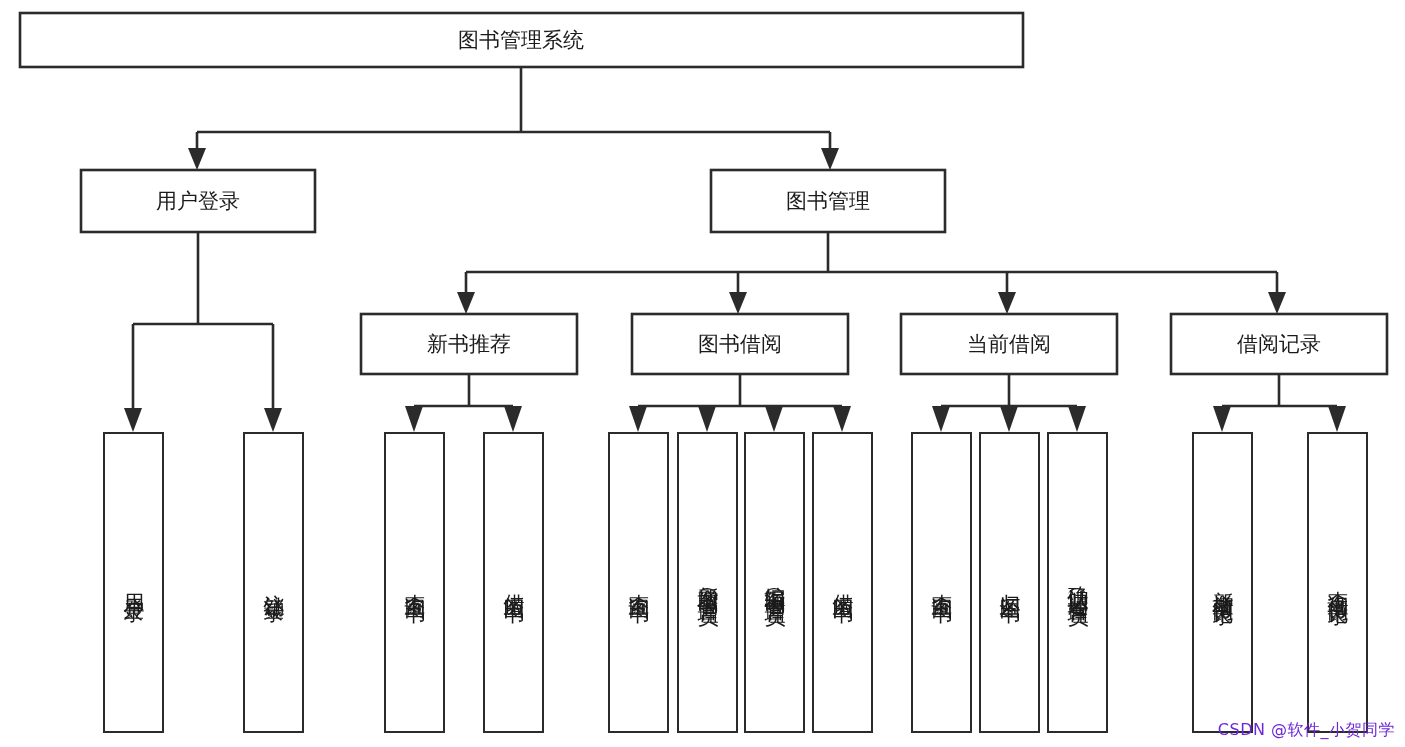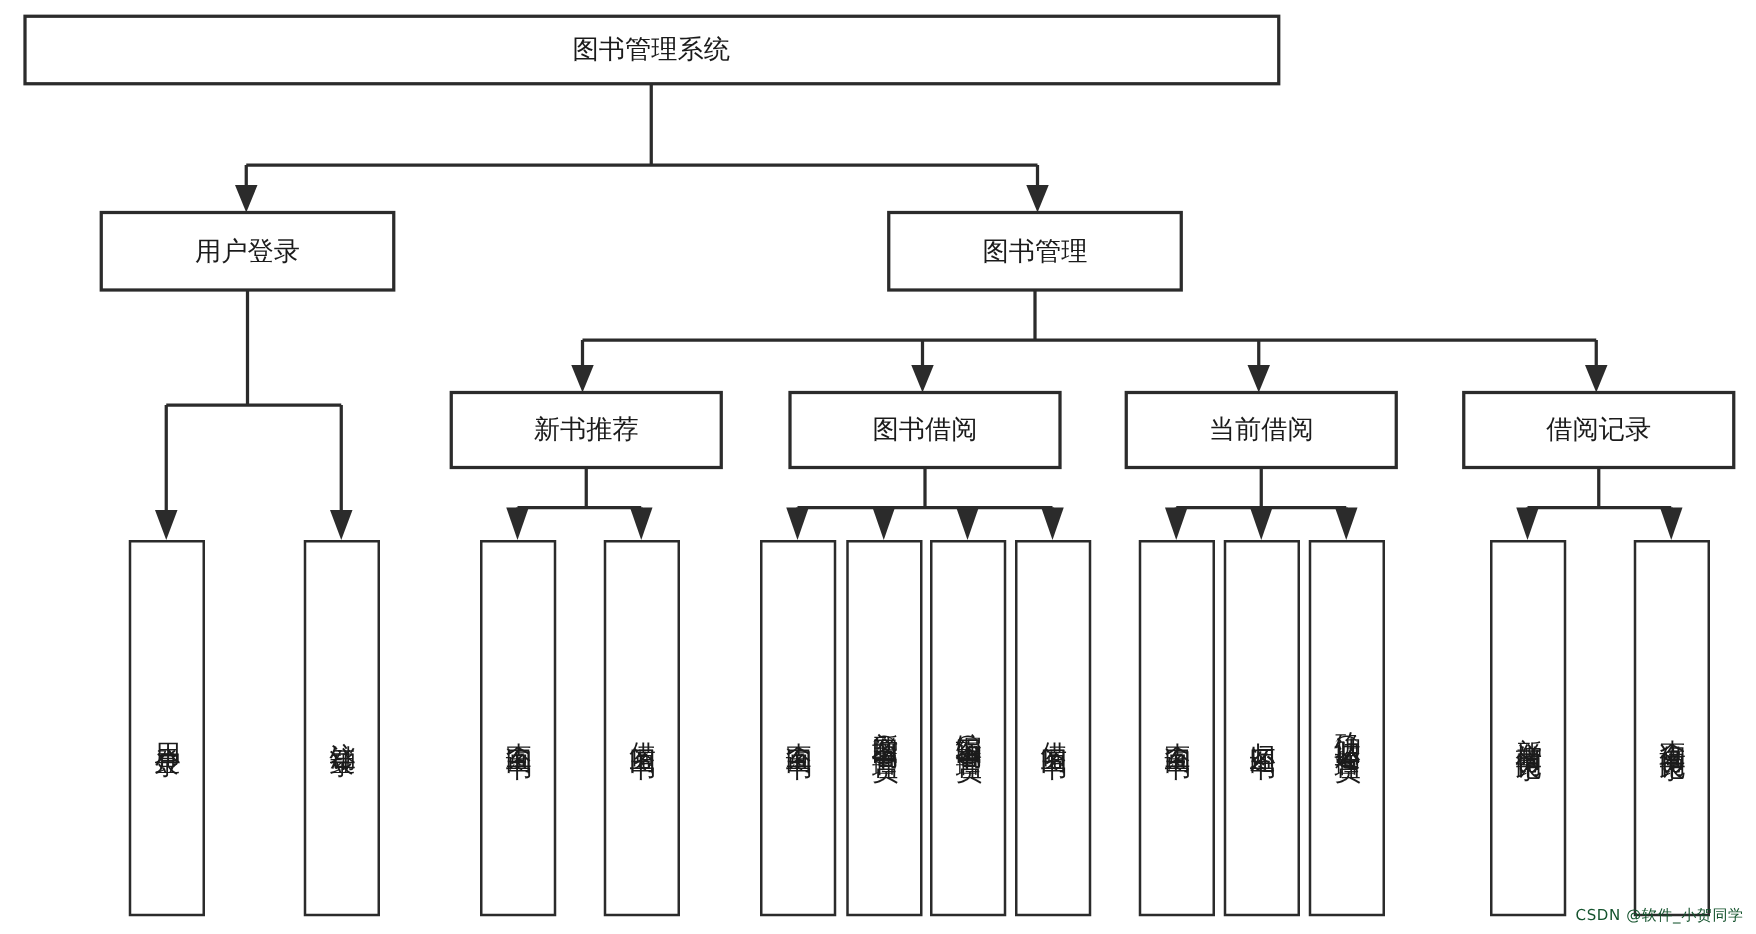--- a/index.html
+++ b/index.html
@@ -46,22 +46,22 @@
     font-size: 21px;
     fill: #1b1b1b;
     text-anchor: middle;
     dominant-baseline: middle;
   }
   .watermark {
     position: absolute;
     right: 10px;
     bottom: 6px;
     font-family: "DejaVu Sans", "Liberation Sans", sans-serif;
-    font-size: 12px;
-    color: #14532d;
+    font-size: 16px;
+    color: #6d28d9;
     letter-spacing: 0.5px;
     white-space: nowrap;
     pointer-events: none;
   }
   .vnode {
     position: absolute;
     box-sizing: border-box;
     border: 2.6px solid #2b2b2b;
     background: #ffffff;
     display: flex;

